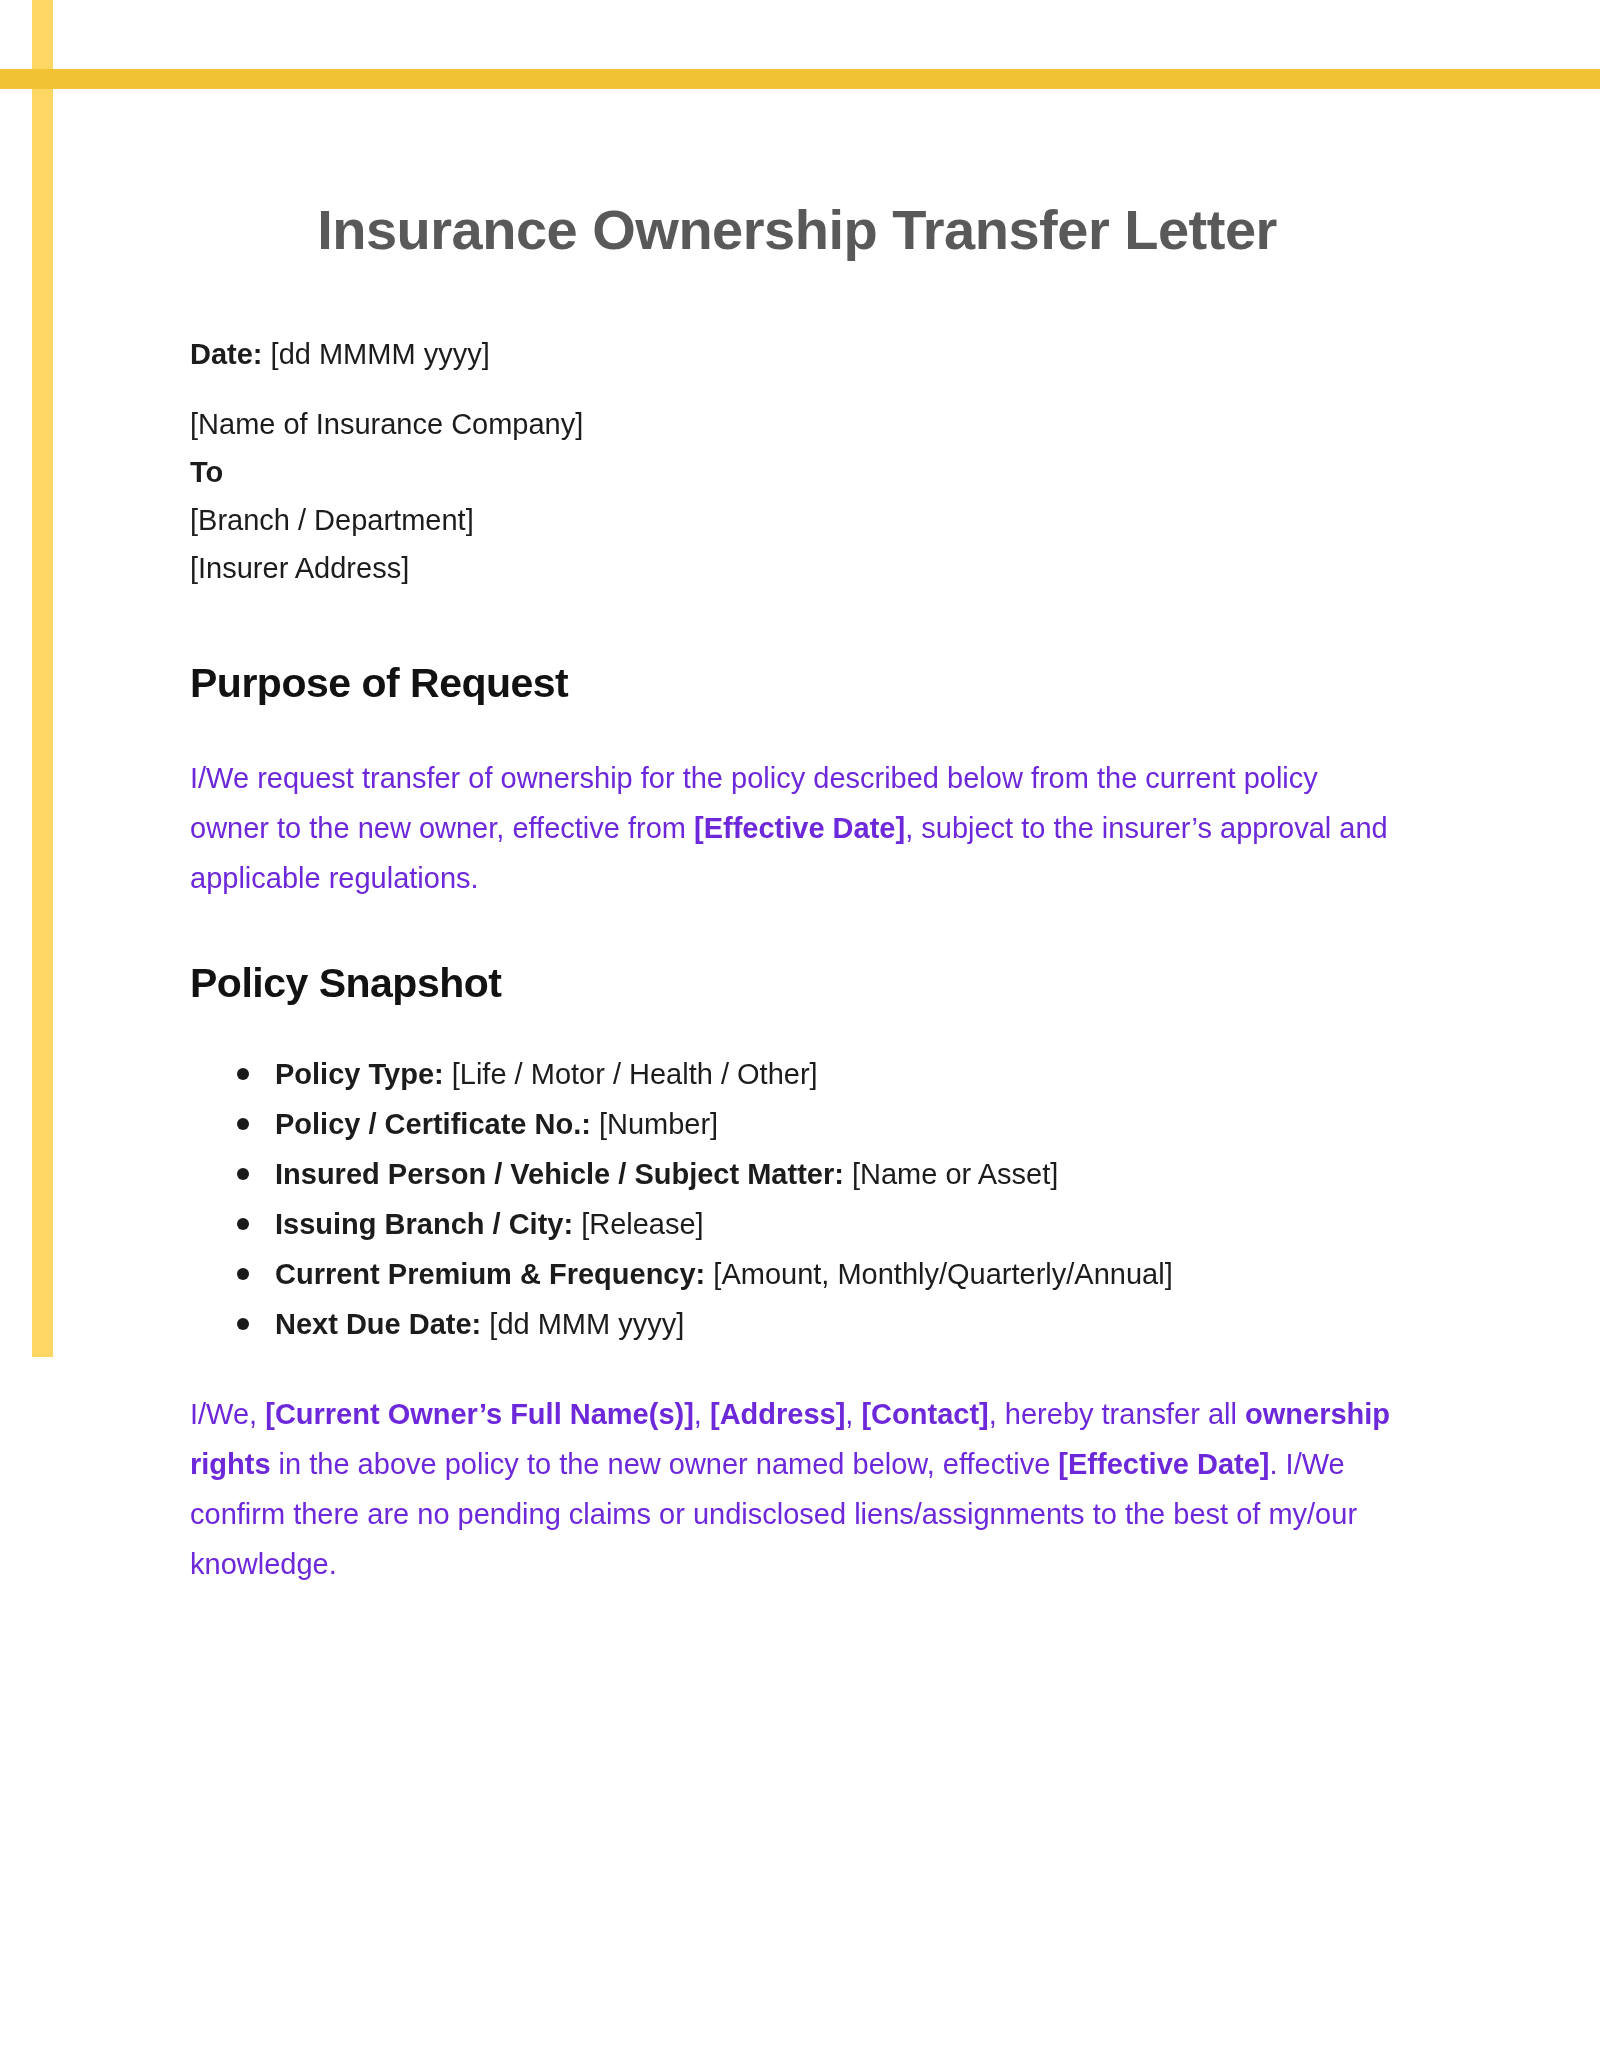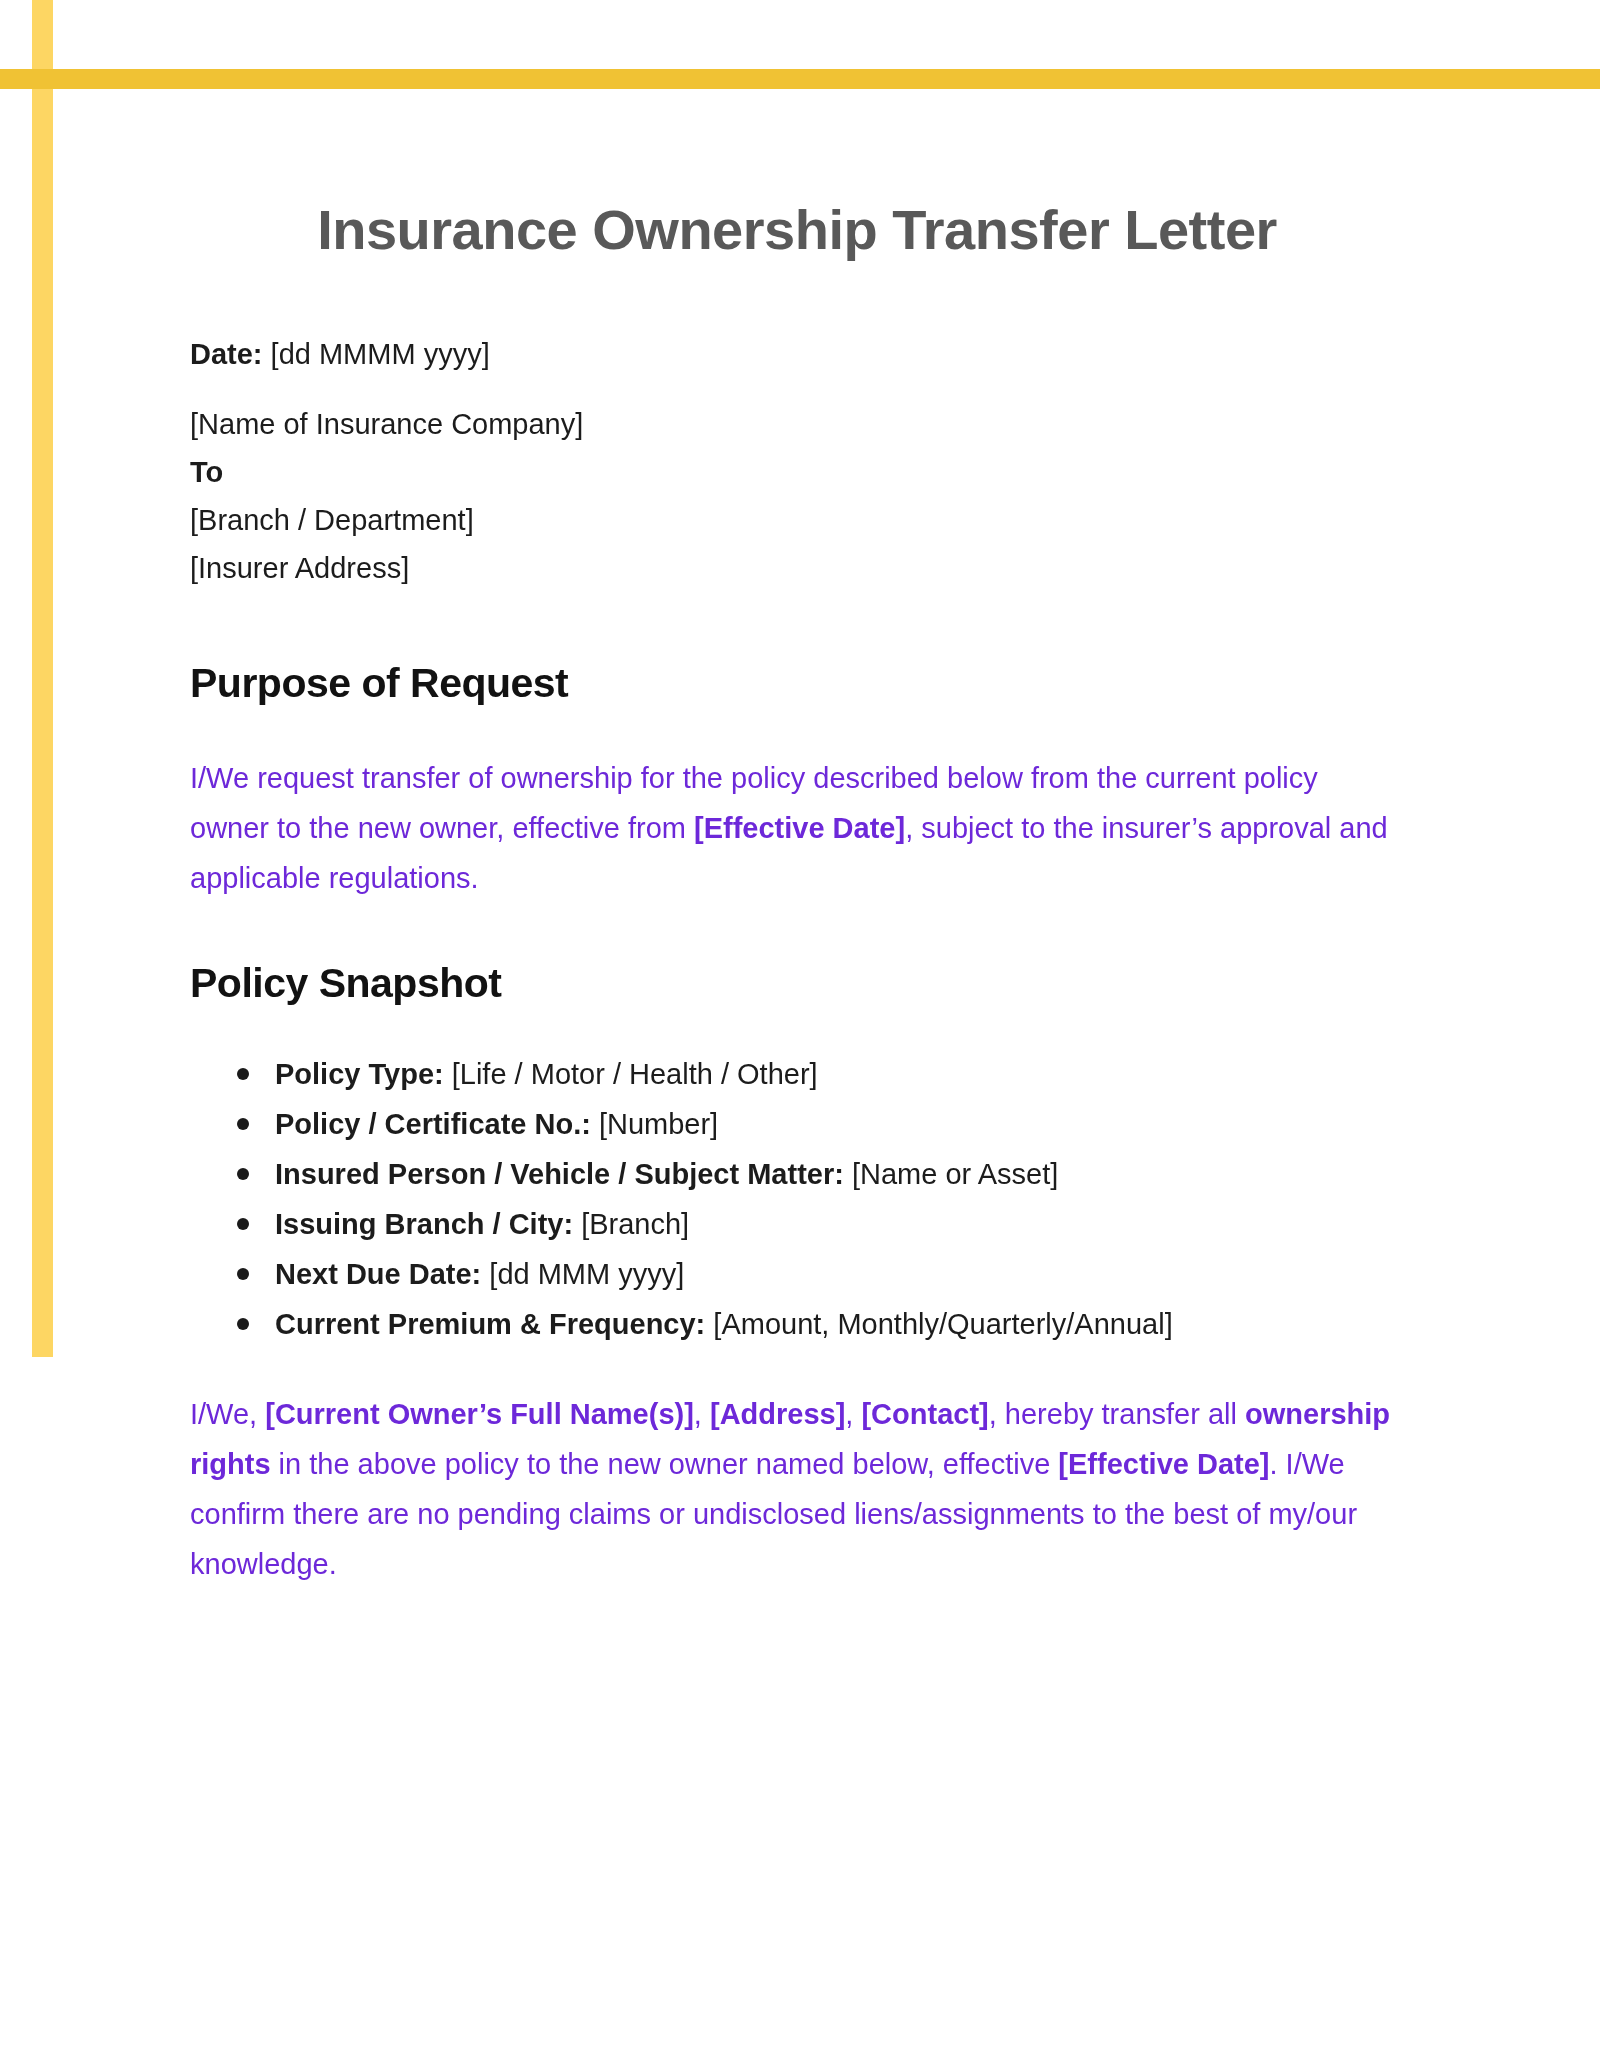--- a/index.html
+++ b/index.html
@@ -112,21 +112,21 @@
   </div>
 
   <h2 class="section-heading h-purpose">Purpose of Request</h2>
   <p class="body-text p-purpose"><span>I/We request transfer of ownership for the policy described below from the current policy owner to the new owner, effective from </span><b>[Effective Date]</b><span>, subject to the insurer’s approval and applicable regulations.</span></p>
 
   <h2 class="section-heading h-snapshot">Policy Snapshot</h2>
   <ul class="snapshot-list">
     <li><b>Policy Type:</b><span> [Life / Motor / Health / Other]</span></li>
     <li><b>Policy / Certificate No.:</b><span> [Number]</span></li>
     <li><b>Insured Person / Vehicle / Subject Matter:</b><span> [Name or Asset]</span></li>
-    <li><b>Issuing Branch / City:</b><span> [Branch]</span></li>
+    <li><b>Issuing Branch / City:</b><span> [Release]</span></li>
+    <li><b>Current Premium &amp; Frequency:</b><span> [Amount, Monthly/Quarterly/Annual]</span></li>
     <li><b>Next Due Date:</b><span> [dd MMM yyyy]</span></li>
-    <li><b>Current Premium &amp; Frequency:</b><span> [Amount, Monthly/Quarterly/Annual]</span></li>
   </ul>
 
   <p class="body-text p-release"><span>I/We, </span><b>[Current Owner’s Full Name(s)]</b><span>, </span><b>[Address]</b><span>, </span><b>[Contact]</b><span>, hereby transfer all </span><b>ownership rights</b><span> in the above policy to the new owner named below, effective </span><b>[Effective Date]</b><span>. I/We confirm there are no pending claims or undisclosed liens/assignments to the best of my/our knowledge.</span></p>
 
 
 </div>
 
 </body></html>

